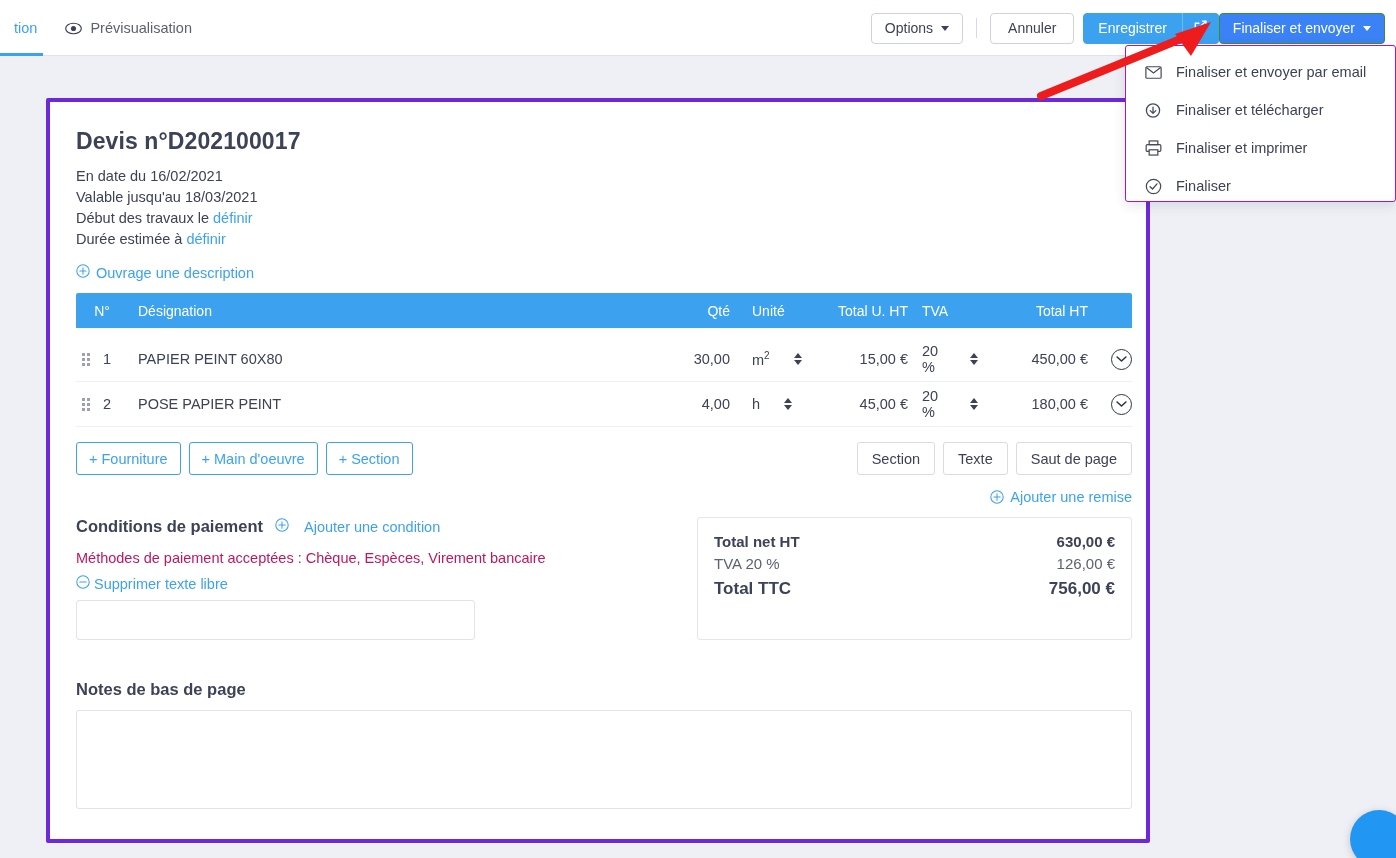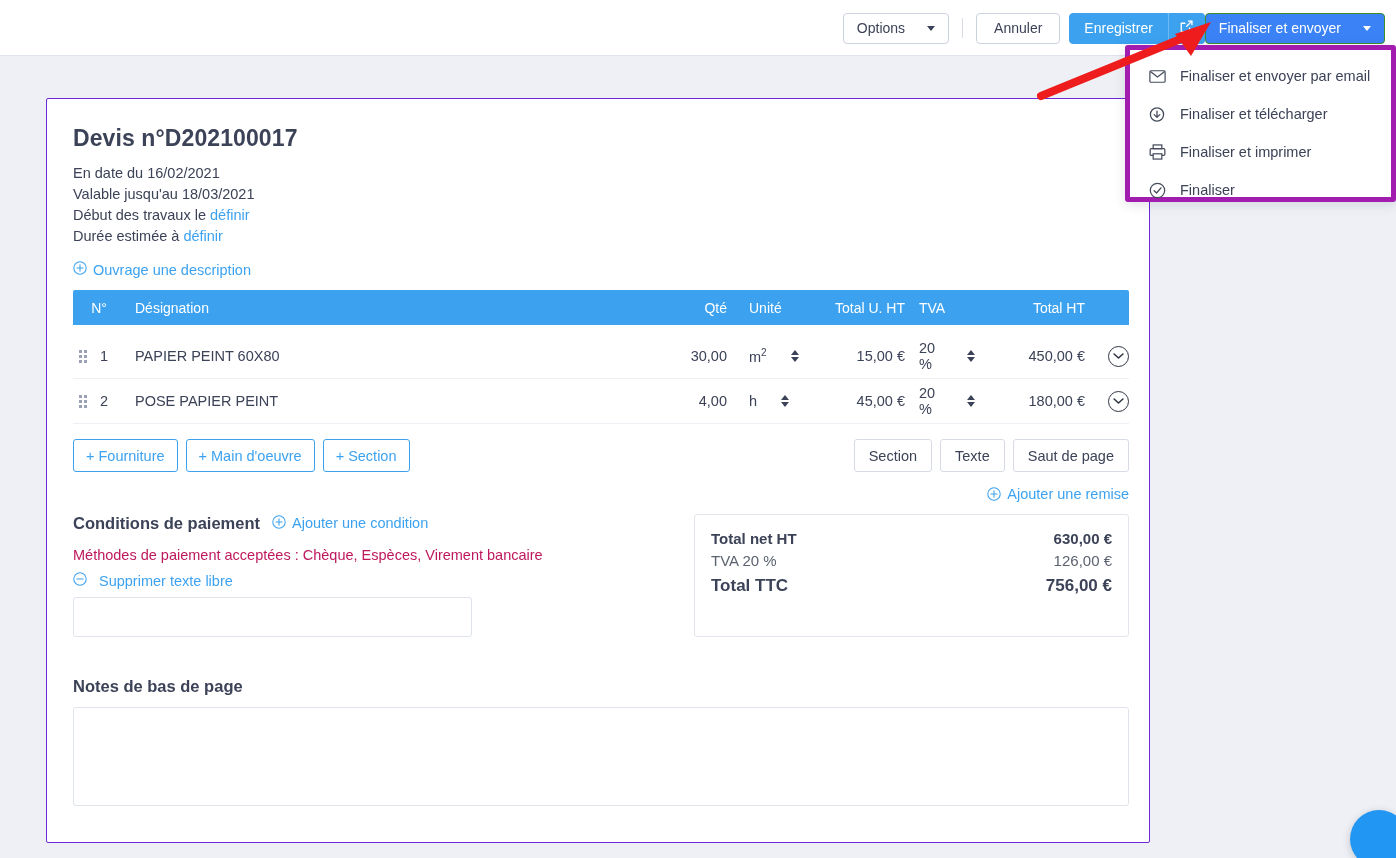--- a/index.html
+++ b/index.html
@@ -32,21 +32,21 @@
   }
   .tab .eye{ display:inline-flex; align-items:center; color:#3c4257; }
 
   .topright{
     position:absolute; right:11px; top:0; height:56px;
     display:flex; align-items:center; gap:0;
   }
   .btn{
     height:31px; border-radius:4px; border:1px solid #ccd2de; background:#fff;
     font-family:"Liberation Sans", sans-serif; font-size:14px; color:#3c4257;
-    display:inline-flex; align-items:center; justify-content:center; gap:22px;
+    display:inline-flex; align-items:center; justify-content:center; gap:8px;
     padding:0 13px; cursor:pointer; white-space:nowrap;
   }
   .btn-options{ margin-right:13px; }
   .vsep{ width:1px; height:20px; background:#d6dae3; margin-right:13px; }
   .btn-annuler{ margin-right:9px; padding:0 17px; }
   .splitblue{ display:flex; }
   .btn-save{
     background:#3ca2f0; border:1px solid #3ca2f0; color:#fff;
     border-top-right-radius:0; border-bottom-right-radius:0; padding:0 14px;
   }
@@ -61,36 +61,36 @@
     font-size:14px;
   }
   .caret{
     width:0;height:0;border-left:4.5px solid transparent;border-right:4.5px solid transparent;
     border-top:5px solid currentColor; display:inline-block;
   }
 
   
   .dropdown{
     position:absolute; left:1125px; top:45px; width:271px; height:157px;
-    background:#fff; border:5px solid #a21caf;
+    background:#fff; border:1px solid #a21caf;
     border-radius:3px;
     box-shadow:0 3px 12px rgba(40,50,80,.13);
     padding:7px 0 8px 0;
     z-index:40;
   }
   .dd-item{
     height:38px; display:flex; align-items:center; gap:14px;
     padding:0 18px; font-size:14.5px; color:#3c4257; cursor:pointer;
   }
   .dd-ico{ width:18px; display:flex; align-items:center; justify-content:center; color:#444b5a; }
 
   
   .card{
     position:absolute; left:46px; top:98px; width:1104px; height:745px;
-    background:#fff; border:1px solid #6d28d9; border-radius:2px;
+    background:#fff; border:4px solid #6d28d9; border-radius:2px;
   }
   .card-inner{ padding:26px 26px 0 26px; position:relative; }
 
   .doc-title{ font-size:23px; font-weight:bold; color:#3c4257; letter-spacing:.1px; margin:0 0 11px 0; }
   .doc-meta{ font-size:14.5px; line-height:21px; color:#3c4257; }
   .lnk{ color:#3ca2f0; cursor:pointer; }
   .addline{ margin-top:14px; font-size:14.5px; color:#3ca2f0; display:inline-flex; align-items:center; gap:6px; cursor:pointer; }
 
   .selects{ position:absolute; right:0; top:20px; width:435px; }
   .sel{
@@ -163,23 +163,23 @@
     font-family:"Liberation Sans", sans-serif;
   }
   .remise{ width:1056px; text-align:right; margin-top:14px; }
   .remise span{ color:#3ca2f0; font-size:14.5px; display:inline-flex; align-items:center; gap:6px; cursor:pointer; }
 
   
   .midsec{ display:flex; width:1056px; margin-top:10px; }
   .conds{ width:620px; }
   .conds-h{ display:flex; align-items:baseline; gap:12px; }
   .conds-title{ font-size:16.5px; font-weight:bold; color:#3c4257; }
-  .conds-add{ font-size:14.5px; color:#3ca2f0; display:inline-flex; gap:6px; cursor:pointer; }
+  .conds-add{ font-size:14.5px; color:#3ca2f0; display:inline-flex; align-items:center; gap:15px; cursor:pointer; }
   .conds-text{ font-size:14.5px; color:#be185d; margin-top:14px; }
-  .conds-del{ font-size:14.5px; color:#3ca2f0; margin-top:9px; display:inline-flex; align-items:center; gap:12px; cursor:pointer; }
+  .conds-del{ font-size:14.5px; color:#3ca2f0; margin-top:9px; display:inline-flex; align-items:center; gap:4px; cursor:pointer; }
   .freebox{ margin-top:8px; width:399px; height:40px; border:1px solid #dfe3ea; border-radius:3px; background:#fff; }
 
   .totals{
     margin-left:auto; width:435px; border:1px solid #e3e6ec; border-radius:3px;
     padding:13px 16px 14px 16px; background:#fff;
   }
   .trow2{ display:flex; justify-content:space-between; font-size:15px; line-height:22px; }
   .trow2.b{ font-weight:bold; }
   .trow2.big{ font-weight:bold; font-size:17px; line-height:27px; }
   .trow2.muted{ color:#5b6270; }
@@ -196,20 +196,35 @@
   }
 
   
   .arrow-svg{ position:absolute; left:1035px; top:12px; z-index:60; pointer-events:none; }
 </style>
 </head>
 <body>
 
 <div class="topbar">
 
+  <div class="tabs">
+    <div class="tab active">
+      <span>tion</span>
+      <span class="tabunderline"></span>
+    </div>
+    <div class="tab">
+      <span class="eye">
+        <svg width="17" height="13" viewBox="0 0 20 14">
+            <ellipse cx="10" cy="7" rx="9.2" ry="6.2" fill="none" stroke="#3c4257" stroke-width="1.4"></ellipse>
+            <circle cx="10" cy="7" r="3" fill="#3c4257"></circle>
+          </svg>
+      </span>
+      <span>Prévisualisation</span>
+    </div>
+  </div>
 
   <div class="topright">
     <button class="btn btn-options">
       <span>Options</span>
       <span class="caret"></span>
     </button>
     <span class="vsep"></span>
     <button class="btn btn-annuler">Annuler</button>
     <span class="splitblue">
       <button class="btn btn-save">Enregistrer</button>

